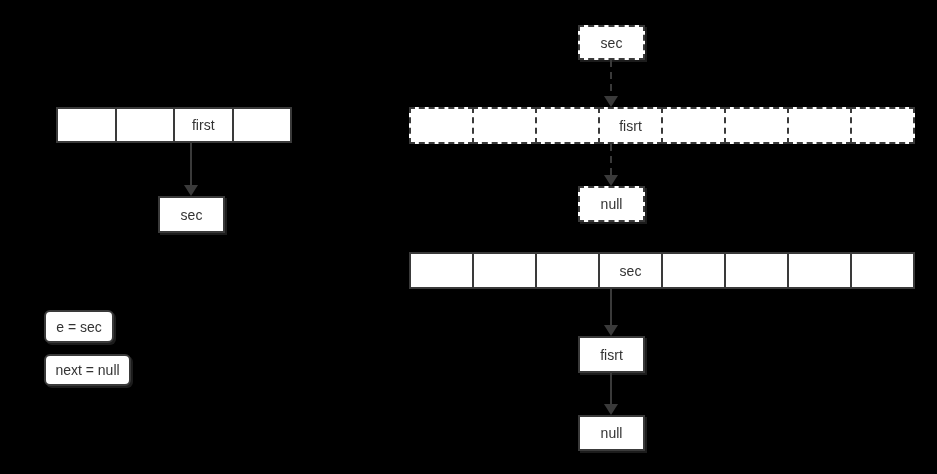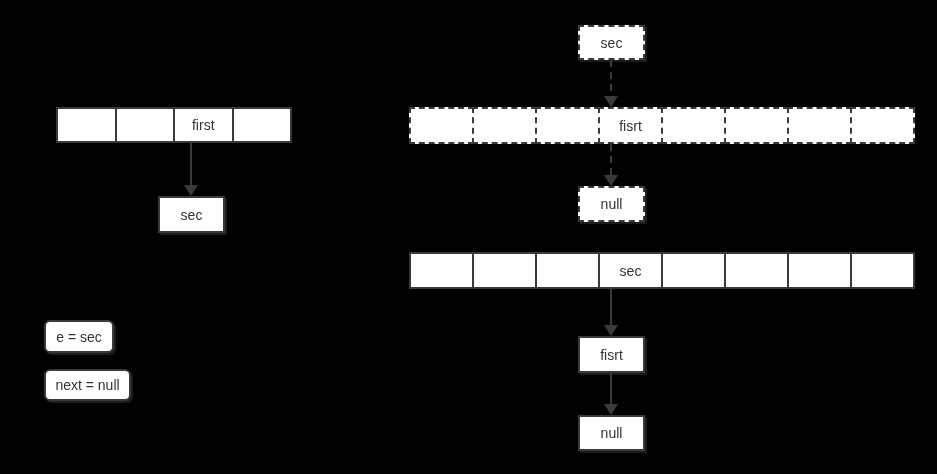--- a/index.html
+++ b/index.html
@@ -90,25 +90,25 @@
 
   <div class="arrow" style="left:184px; top:143px; height:53px;">
     <div class="shaft"></div>
     <div class="head"></div>
   </div>
 
   <div class="node" style="left:158px; top:196px; width:67px; height:37px;">
     <span>sec</span>
   </div>
 
-  <div class="node rounded" style="left:44px; top:320px; width:70px; height:33px;">
+  <div class="node rounded" style="left:44px; top:310px; width:70px; height:33px;">
     <span>e = sec</span>
   </div>
 
-  <div class="node rounded" style="left:44px; top:369px; width:87px; height:32px;">
+  <div class="node rounded" style="left:44px; top:354px; width:87px; height:32px;">
     <span>next = null</span>
   </div>
 
   <div class="node dashed" style="left:578px; top:25px; width:67px; height:35px;">
     <span>sec</span>
   </div>
 
   <div class="arrow dashed" style="left:604px; top:60px; height:47px;">
     <div class="shaft"></div>
     <div class="head"></div>

